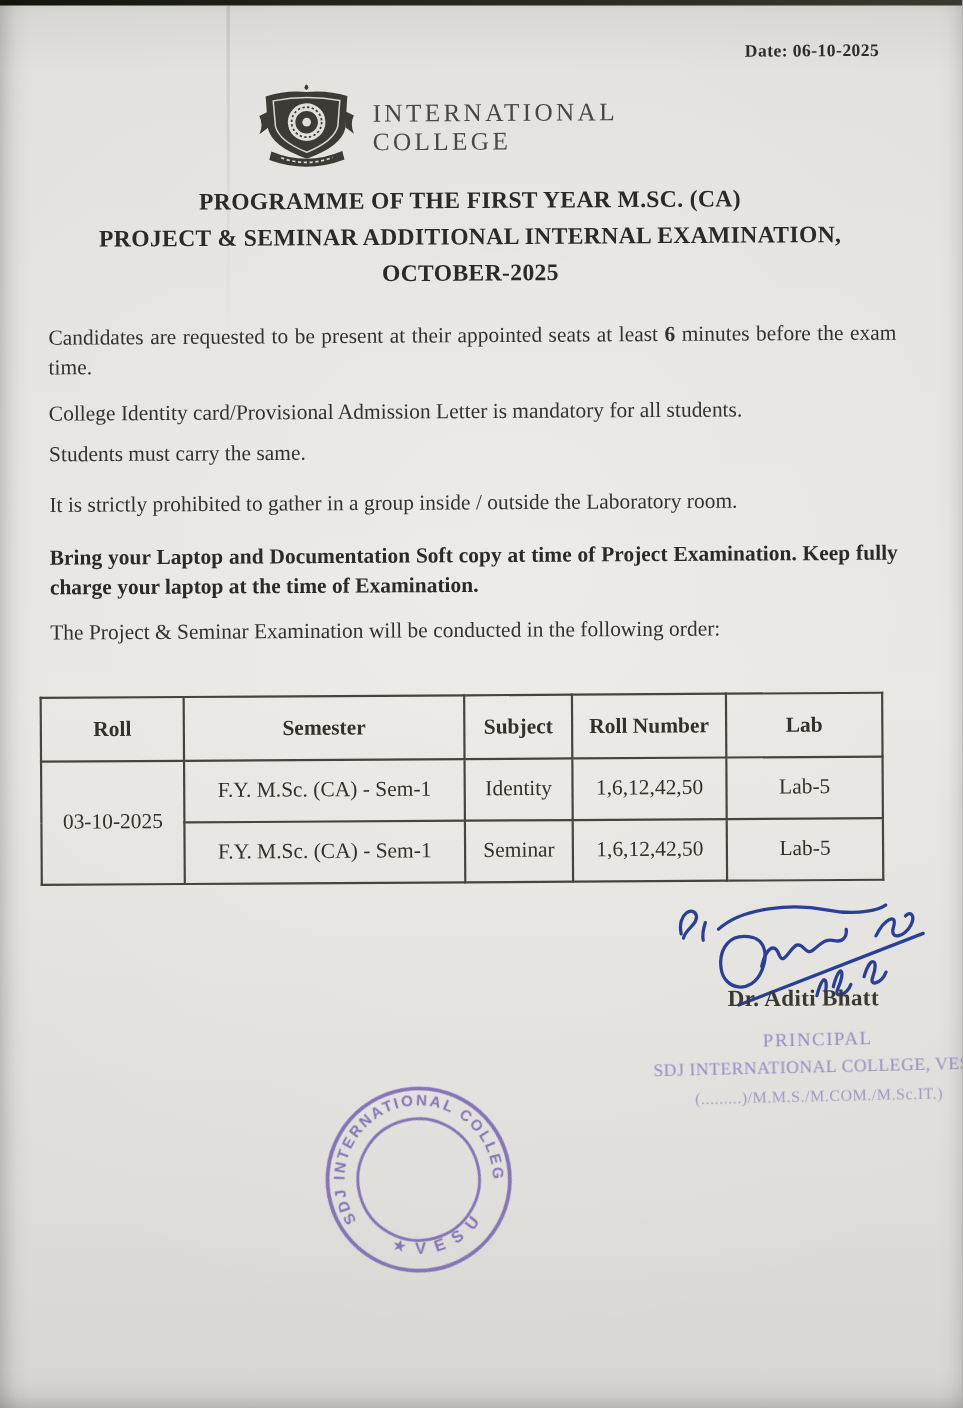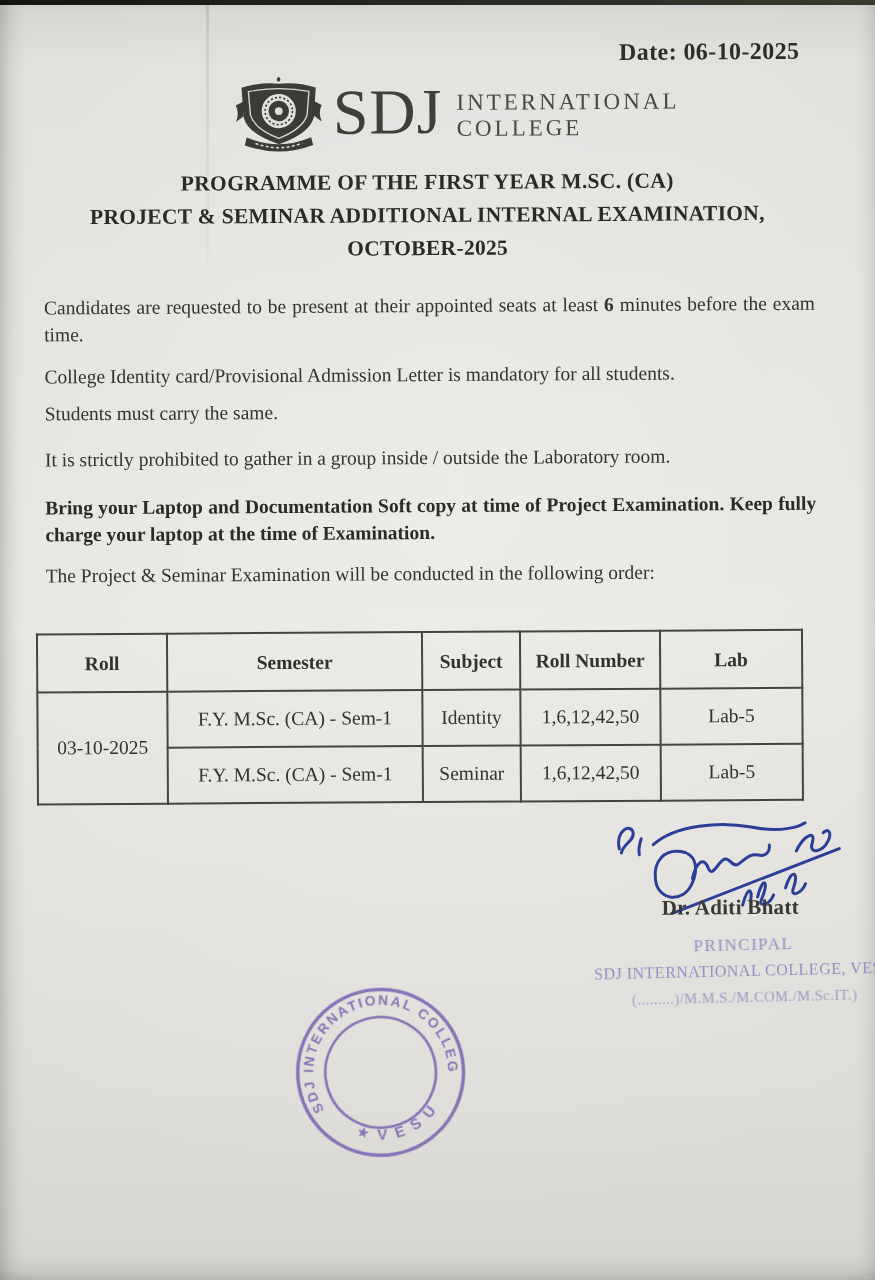--- a/index.html
+++ b/index.html
@@ -27,21 +27,21 @@
     background:linear-gradient(90deg,#14140f 0%, #23231c 35%, #2e2e26 70%, #3a3a30 100%);
   }
   .crease{
     position:absolute;top:5px;left:206px;width:3px;height:300px;
     background:linear-gradient(180deg,rgba(60,58,54,.14),rgba(60,58,54,.05) 60%,transparent);
   }
   .content{position:absolute;inset:0;transform:rotate(-0.35deg);}
 
   .date-line{
     position:absolute;top:40px;right:72px;
-    font-size:24px;font-weight:700;color:#2f2d29;letter-spacing:.4px;
+    font-size:16px;font-weight:700;color:#2f2d29;letter-spacing:.4px;
   }
 
   .logo-row{position:absolute;top:72px;left:236px;display:flex;align-items:flex-start;}
   .crest{width:92px;height:84px;flex:0 0 auto;}
   .logo-acronym{
     font-size:64px;line-height:64px;margin-left:8px;margin-top:8px;
     color:#403e39;letter-spacing:1px;font-family:"Liberation Serif",serif;
   }
   .logo-name{margin-left:14px;margin-top:18px;color:#4a4843;}
   .logo-name div{font-size:23px;line-height:26px;letter-spacing:3px;}
@@ -111,21 +111,20 @@
         <path d="M15,19 Q46,13 77,19 L75,43 Q71,57 46,67 Q21,57 17,43 Z" fill="none" stroke="#d9d7d2" stroke-width="1.4"></path>
         <circle cx="46" cy="39" r="17.5" fill="#e1dfda"></circle>
         <circle cx="46" cy="39" r="14" fill="none" stroke="#3d3b35" stroke-width="1.6" stroke-dasharray="2.2 2.2"></circle>
         <circle cx="46" cy="39" r="10.5" fill="#3d3b35"></circle>
         <circle cx="46" cy="39" r="4" fill="#e1dfda"></circle>
         <path d="M2,33 L10,29 L10,44 L2,50 Q6,41 2,33 Z" fill="#3d3b35"></path>
         <path d="M90,33 L82,29 L82,44 L90,50 Q86,41 90,33 Z" fill="#3d3b35"></path>
         <path d="M13,66 Q46,80 79,66 L81,74 Q46,87 11,74 Z" fill="#3d3b35"></path>
         <path d="M22,72 Q46,81 70,72" fill="none" stroke="#d9d7d2" stroke-width="1.6" stroke-dasharray="3 2.4"></path>
       </svg>
-      <div class="logo-acronym">SDJ</div>
       <div class="logo-name">
         <div>INTERNATIONAL</div>
         <div>COLLEGE</div>
       </div>
     </div>
 
     <div class="title-block">
       <div>PROGRAMME OF THE FIRST YEAR M.SC. (CA)</div>
       <div>PROJECT &amp; SEMINAR ADDITIONAL INTERNAL EXAMINATION,</div>
       <div>OCTOBER-2025</div>

